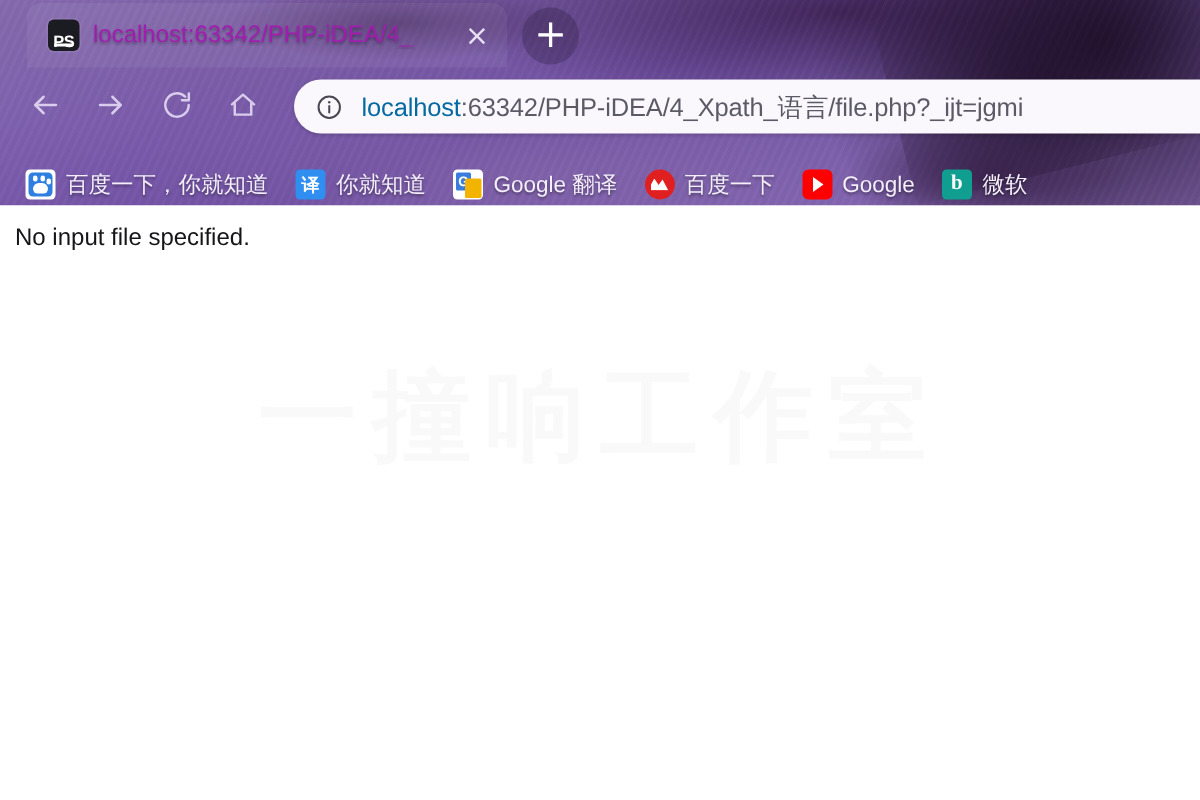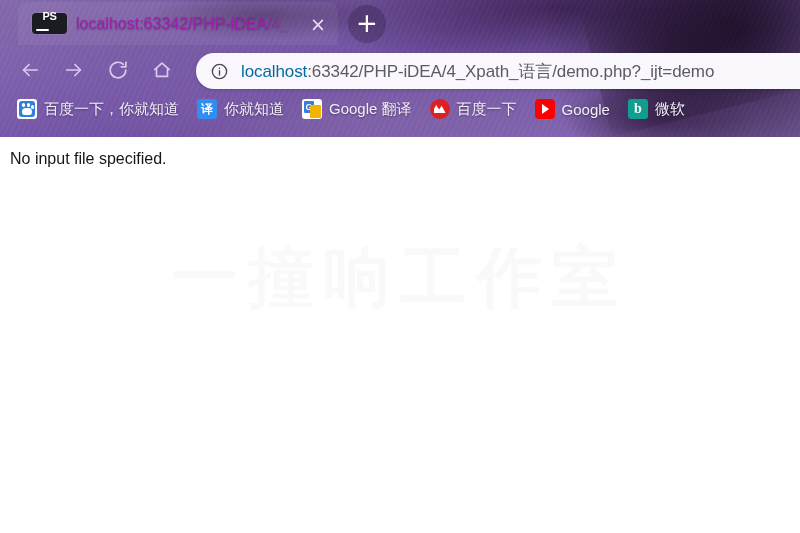--- a/index.html
+++ b/index.html
@@ -72,25 +72,25 @@
     width: 320px; height: 43px;
     display: flex;
     align-items: center;
     gap: 9px;
     padding: 0 8px 0 14px;
     border-radius: 10px 10px 0 0;
     background: rgba(255,255,255,0.06);
   }
   .favicon-ps {
     flex: 0 0 auto;
-    width: 35px; height: 21px;
+    width: 21px; height: 21px;
     border-radius: 4px;
     background: #1b1b22;
     display: flex;
-    align-items: flex-start;
+    align-items: flex-end;
     justify-content: center;
     position: relative;
     box-shadow: 0 0 0 1px rgba(255,255,255,.08);
   }
   .favicon-ps span {
     color: #ffffff;
     font-size: 11px;
     font-weight: bold;
     letter-spacing: -0.3px;
     line-height: 1;
@@ -183,21 +183,21 @@
     letter-spacing: -0.1px;
   }
   .omnibox-url .host { color: #0369a1; }
 
   
   .bookmarks {
     position: absolute;
     top: 95px; left: 0;
     width: 800px; height: 42px;
     display: flex;
-    align-items: flex-start;
+    align-items: flex-end;
     gap: 4px;
     padding-left: 10px;
     overflow: hidden;
   }
   .bm {
     display: flex;
     align-items: center;
     gap: 7px;
     padding: 4px 7px;
     border-radius: 6px;
@@ -368,21 +368,21 @@
   </div>
 
   <div class="omnibox">
     <span class="omnibox-icon">
       <svg width="19" height="19" viewBox="0 0 24 24" fill="none" stroke="currentColor" stroke-width="1.7">
         <circle cx="12" cy="12" r="9"></circle>
         <line x1="12" y1="11" x2="12" y2="16.5" stroke-linecap="round"></line>
         <circle cx="12" cy="7.8" r="1" fill="currentColor" stroke="none"></circle>
       </svg>
     </span>
-    <span class="omnibox-url"><span class="host">localhost</span><span>:63342/PHP-iDEA/4_Xpath_语言/demo.php?_ijt=demo</span></span>
+    <span class="omnibox-url"><span class="host">localhost</span><span>:63342/PHP-iDEA/4_Xpath_语言/file.php?_ijt=jgmi</span></span>
   </div>
 
   <div class="bookmarks">
 
     <div class="bm">
       <span class="bm-ico ico-baidu">
           <span class="paw"></span>
         </span>
       <span class="bm-label">百度一下，你就知道</span>
     </div>

